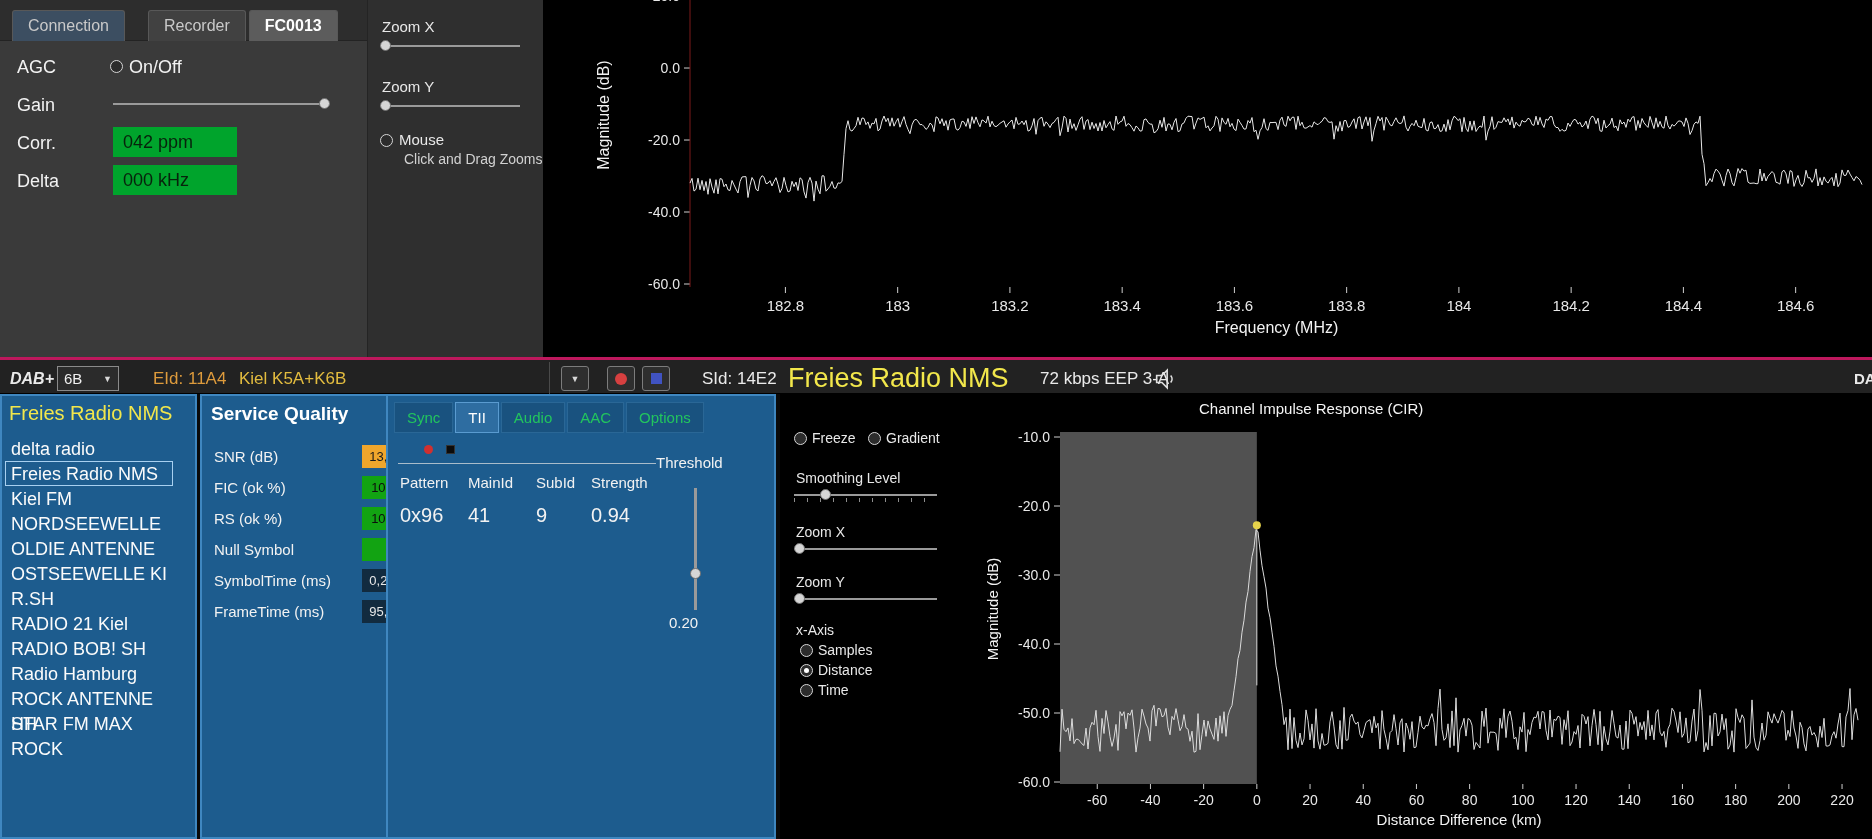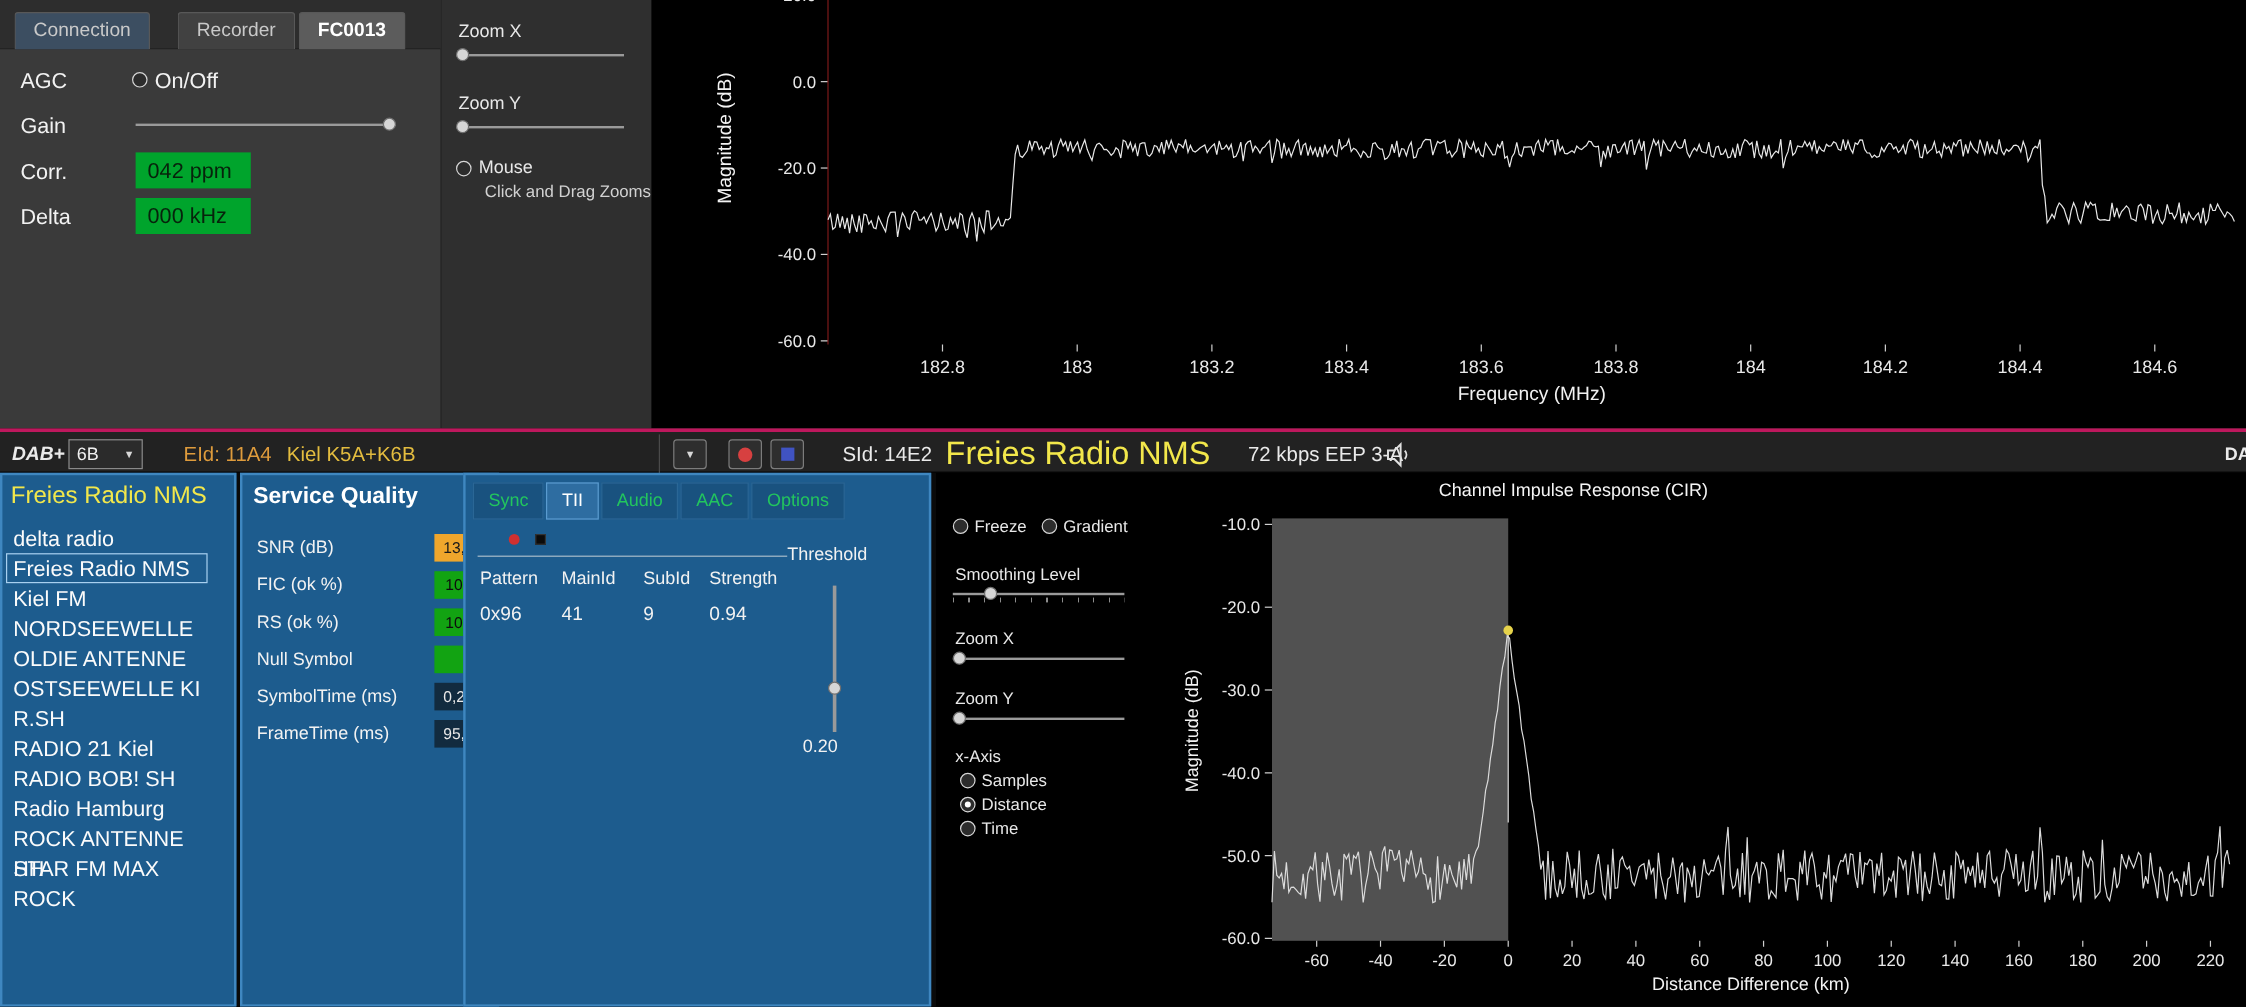--- a/index.html
+++ b/index.html
@@ -7,21 +7,21 @@
 body{font-family:"Liberation Sans",sans-serif}
 #app{position:relative;width:1872px;height:839px;overflow:hidden;background:#0a0a0a;color:#e8e8e8}
 
 
 #tuner-panel{position:absolute;left:0;top:0;width:368px;height:357px;background:#3a3a3a;border-right:1px solid #242424}
 #tuner-tabs{position:absolute;left:0;top:0;width:100%;height:41px;background:#2d2d2d;border-bottom:1px solid #232323;padding:10px 0 0 12px}
 .tuner-tab{display:inline-block;height:31px;padding:6px 15px;margin-right:3px;background:#414141;color:#c9c9c9;font-size:16px;border:1px solid #585858;border-bottom:none;border-radius:3px 3px 0 0;cursor:default}
 .tuner-tab:first-child{background:#3c4e61}
 .tuner-tab.active{background:#5c5c5c;color:#ffffff}
 .tp-label{position:absolute;left:17px;font-size:18px;color:#f2f2f2}
-.green-box{position:absolute;left:113px;width:96px;height:30px;background:#00A42C;color:#07230c;font-size:18px;line-height:30px;padding-left:10px}
+.green-box{position:absolute;left:113px;width:124px;height:30px;background:#00A42C;color:#07230c;font-size:18px;line-height:30px;padding-left:10px}
 .radio{position:absolute;width:13px;height:13px;border:1px solid #d6d6d6;border-radius:50%;background:#2c2c2c}
 .radio.checked::after{content:"";position:absolute;left:3px;top:3px;width:5px;height:5px;border-radius:50%;background:#fff}
 .hslider{position:absolute;height:2px;background:#9a9a9a}
 .hthumb{position:absolute;top:-5px;width:11px;height:11px;border-radius:50%;background:#d6d6d6;border:1px solid #6f6f6f}
 .htick{position:absolute;height:4px;background-image:repeating-linear-gradient(90deg,#8d8d8d 0 1px,transparent 1px 13px)}
 
 
 #spectrum-controls{position:absolute;left:368px;top:0;width:175px;height:357px;background:#2f2f2f}
 .sc-label{position:absolute;font-size:15px;color:#e8e8e8}
 .sc-sub{position:absolute;font-size:14px;color:#d2d2d2}
@@ -63,21 +63,21 @@
 #tii-panel{left:386px;width:390px}
 #tii-tabs{position:absolute;left:6px;top:6px;height:31px}
 .tii-tab{display:inline-block;padding:6px 12px;margin-right:2px;font-size:15px;color:#22c55e;background:#19527F;border:1px solid #2a6796;cursor:default}
 .tii-tab.active{background:#2E6DA1;color:#ffffff;border-color:#5a9bd0}
 #tii-dot{position:absolute;left:36px;top:49px;width:9px;height:9px;border-radius:50%;background:#D03030}
 #tii-square{position:absolute;left:58px;top:49px;width:9px;height:9px;background:#0b0b0b;border:1px solid #333}
 #tii-sep{position:absolute;left:10px;top:67px;width:258px;height:1px;background:#A9BccA;background:#a9bcca}
 #tii-headers{position:absolute;left:12px;top:78px}
 #tii-row{position:absolute;left:12px;top:108px}
 .tii-cell{display:inline-block;font-size:15px;color:#f2f2f2}
-.tii-cell.v{font-size:16px}
+.tii-cell.v{font-size:20px}
 .w0{width:68px}.w1{width:68px}.w2{width:55px}.w3{width:70px}
 #threshold-label{position:absolute;left:268px;top:58px;font-size:15px;color:#f2f2f2}
 .vslider{position:absolute;width:3px;background:#9a9a9a}
 .vthumb{position:absolute;left:-4px;width:11px;height:11px;border-radius:50%;background:#d6d6d6;border:1px solid #6f6f6f}
 #threshold-value{position:absolute;left:281px;top:218px;font-size:15px;color:#f2f2f2}
 
 
 #cir-panel{position:absolute;left:780px;top:394px;width:1092px;height:445px;background:#000}
 #cir-title{position:absolute;left:419px;top:6px;width:300px;text-align:left;font-size:15px;color:#f5f5f5}
 .cir-label{position:absolute;font-size:14px;color:#e8e8e8}

